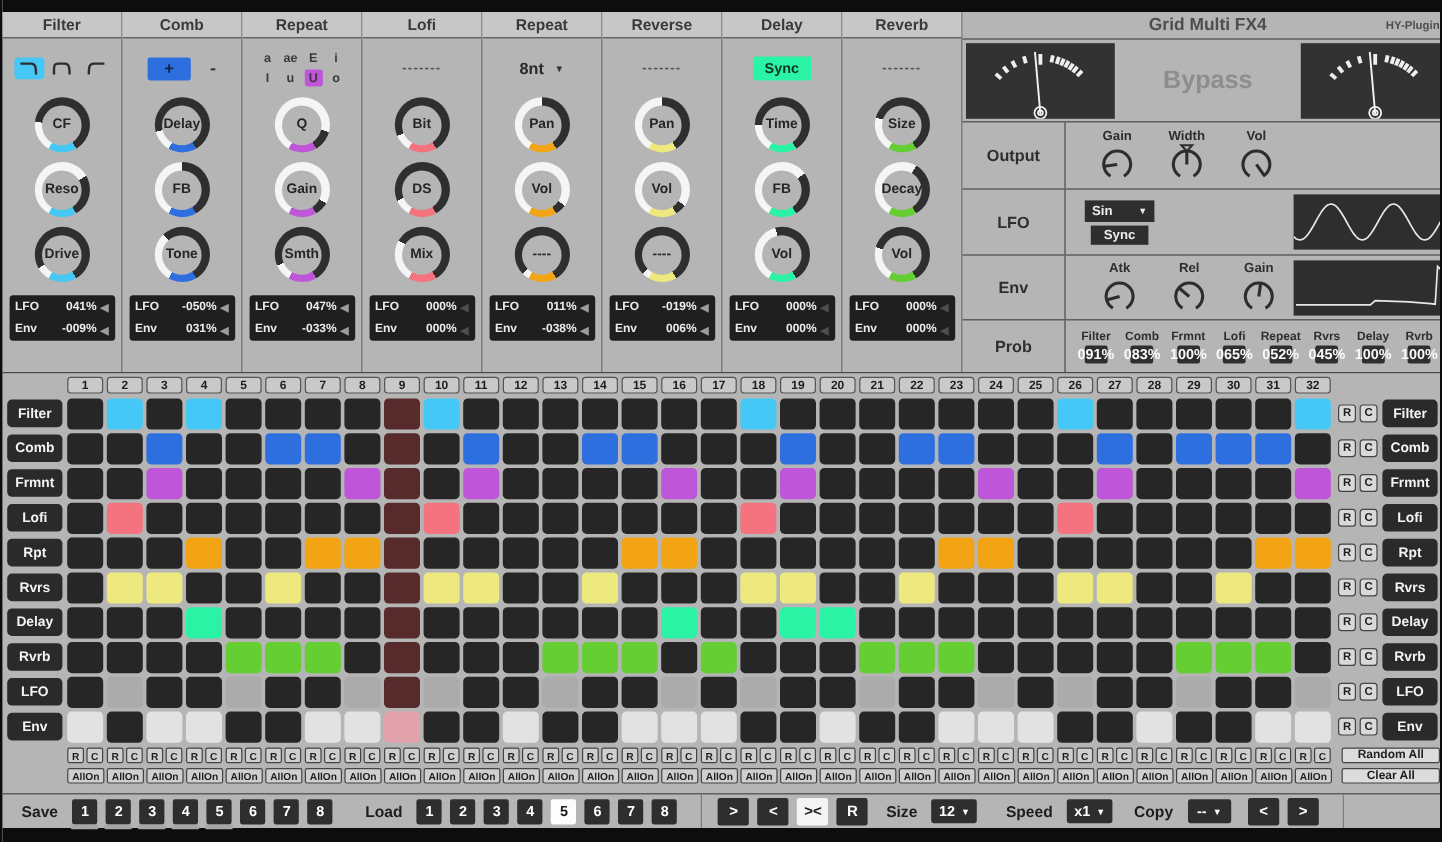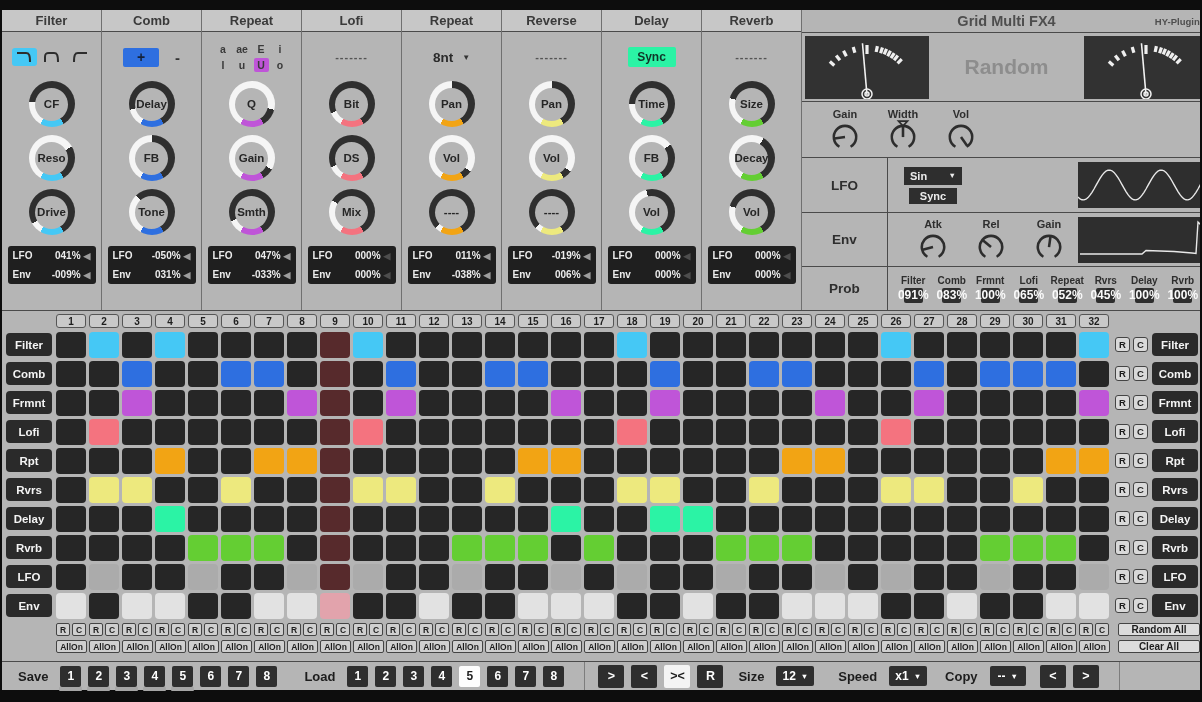--- a/index.html
+++ b/index.html
@@ -378,40 +378,41 @@
               <line x1="75.59674775249769" y1="17.153513283013247" x2="77.45084971874736" y2="11.447174185242325" stroke="#efefef" stroke-width="3.2"></line>
               <line x1="79.19216965352804" y1="18.497786448092626" x2="81.53655642446368" y2="12.97475732737798" stroke="#efefef" stroke-width="3.2"></line>
               <line x1="82.6567487625792" y1="20.15030591420721" x2="85.47357813929455" y2="14.852620357053652" stroke="#efefef" stroke-width="3.2"></line>
               <line x1="85.96411754066119" y1="22.098495010401344" x2="89.23195175075135" y2="17.066471602728797" stroke="#efefef" stroke-width="3.2"></line>
               <line x1="89.08910491432896" y1="24.327526841304234" x2="92.78307376628291" y2="19.5994623196639" stroke="#efefef" stroke-width="3.2"></line>
               <line x1="92.56496830019589" y1="27.34904878509935" x2="96.73291852294986" y2="23.033009983067437" stroke="#efefef" stroke-width="3.2"></line>
               <line x1="62" y1="59" x2="57.46790137712178" y2="7.197875699229229" stroke="#f2f2f2" stroke-width="1.6"></line>
               <circle cx="62" cy="58" r="5" fill="none" stroke="#f2f2f2" stroke-width="1.5"></circle>
               <circle cx="62" cy="58" r="2" fill="none" stroke="#f2f2f2" stroke-width="1.5"></circle>
             </svg></div>
-        <span class="bypass">Random</span>
+        <span class="bypass">Bypass</span>
         <div class="meter" id="meter-right"><svg viewBox="0 0 124 63" width="124" height="63">
               <line x1="29.301627678994656" y1="29.558253320210238" x2="24.842758726130285" y2="25.543469682057086" stroke="#efefef" stroke-width="3.2"></line>
               <line x1="34.910895085671044" y1="24.327526841304234" x2="31.21692623371709" y2="19.5994623196639" stroke="#efefef" stroke-width="3.2"></line>
               <line x1="41.3432512374208" y1="20.15030591420721" x2="38.526421860705454" y2="14.852620357053652" stroke="#efefef" stroke-width="3.2"></line>
               <line x1="49.87195634405204" y1="16.70448537871397" x2="48.21813220915004" y2="10.936915203084055" stroke="#efefef" stroke-width="3.2"></line>
               <line x1="62" y1="18" x2="62" y2="9" stroke="#efefef" stroke-width="3.2"></line>
               <line x1="71.14811439598141" y1="15.96150556771255" x2="72.39558454088797" y2="10.092619963309716" stroke="#efefef" stroke-width="3.2"></line>
               <line x1="75.59674775249769" y1="17.153513283013247" x2="77.45084971874736" y2="11.447174185242325" stroke="#efefef" stroke-width="3.2"></line>
               <line x1="79.19216965352804" y1="18.497786448092626" x2="81.53655642446368" y2="12.97475732737798" stroke="#efefef" stroke-width="3.2"></line>
               <line x1="82.6567487625792" y1="20.15030591420721" x2="85.47357813929455" y2="14.852620357053652" stroke="#efefef" stroke-width="3.2"></line>
               <line x1="85.96411754066119" y1="22.098495010401344" x2="89.23195175075135" y2="17.066471602728797" stroke="#efefef" stroke-width="3.2"></line>
               <line x1="89.08910491432896" y1="24.327526841304234" x2="92.78307376628291" y2="19.5994623196639" stroke="#efefef" stroke-width="3.2"></line>
               <line x1="92.56496830019589" y1="27.34904878509935" x2="96.73291852294986" y2="23.033009983067437" stroke="#efefef" stroke-width="3.2"></line>
               <line x1="62" y1="59" x2="57.46790137712178" y2="7.197875699229229" stroke="#f2f2f2" stroke-width="1.6"></line>
               <circle cx="62" cy="58" r="5" fill="none" stroke="#f2f2f2" stroke-width="1.5"></circle>
               <circle cx="62" cy="58" r="2" fill="none" stroke="#f2f2f2" stroke-width="1.5"></circle>
             </svg></div>
       </div>
       <div class="rp-row" id="row-output">
+        <div class="rp-label">Output</div>
         <div class="rp-content" id="output-knobs">
             <div class="small-knob">
               <div class="sk-label">Gain</div>
               <svg viewBox="0 0 30 30" class="sk">
                 <path d="M 9.75 25.09 A 10.5 10.5 0 1 1 20.25 25.09" fill="none" stroke="#2d2d2d" stroke-width="2.4"></path>
                 <line x1="15" y1="16" x2="5.097319312584297" y2="17.39173100960065" stroke="#2d2d2d" stroke-width="2.4"></line>
               </svg>
             </div>
             <div class="small-knob">
               <div class="sk-label">Width</div>

